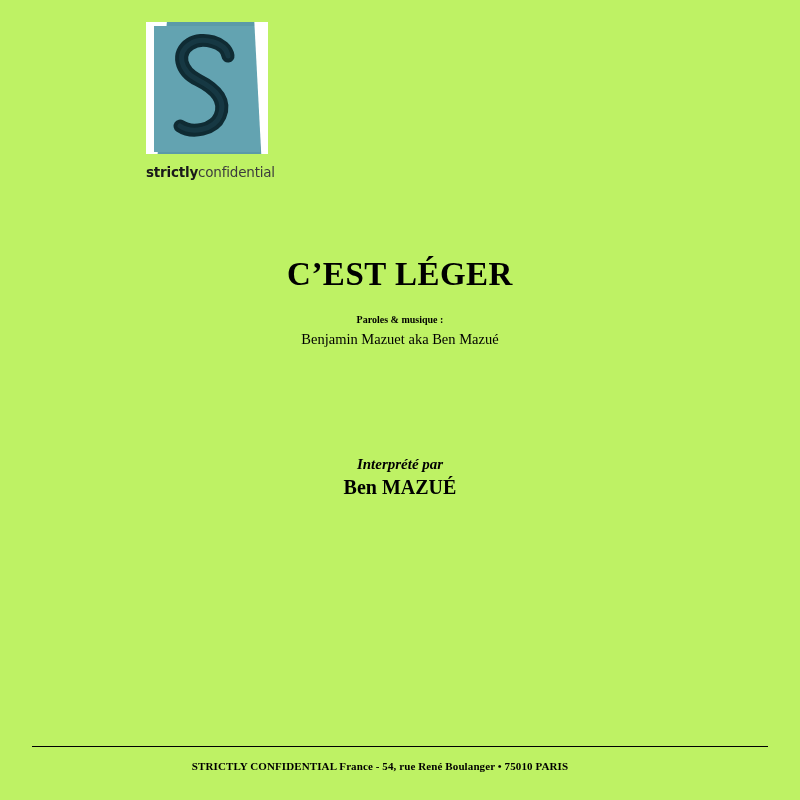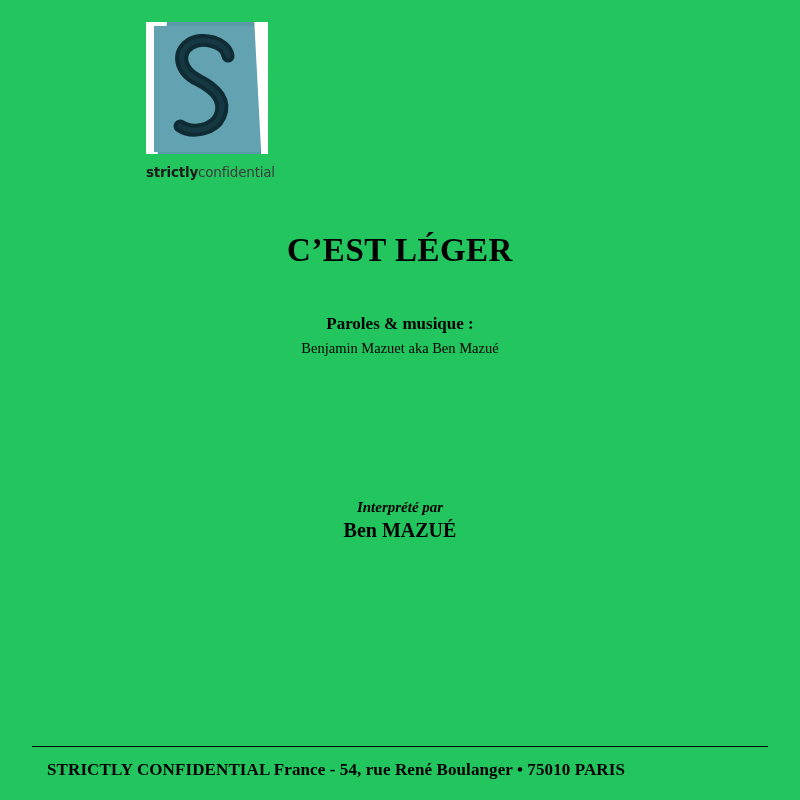--- a/index.html
+++ b/index.html
@@ -13,21 +13,21 @@
     font-family: "Liberation Serif", serif;
     color: #000000;
     position: relative;
     overflow: hidden;
   }
   .page {
     position: absolute;
     inset: 0;
     width: 800px;
     height: 800px;
-    background: #22c55e;
+    background: #bef264;
   }
 
   
   .logo-block {
     position: absolute;
     left: 146px;
     top: 22px;
     width: 125px;
   }
   .logo-mark {
@@ -85,58 +85,57 @@
     color: #1a1a1a;
   }
   .logo-word .light {
     font-weight: normal;
     color: #3c3c3c;
   }
 
   
   .title {
     position: absolute;
-    top: 232px;
+    top: 256px;
     left: 0;
     width: 800px;
     text-align: center;
     font-family: "Liberation Serif", serif;
     font-weight: bold;
     font-size: 33px;
     letter-spacing: 0.5px;
   }
 
   
   .credits {
     position: absolute;
     top: 314px;
     left: 0;
     width: 800px;
     text-align: center;
   }
   .credits .line1 {
     font-family: "Liberation Serif", serif;
     font-weight: bold;
-    font-size: 17px;
+    font-size: 10px;
     margin-bottom: 6px;
   }
   .credits .line2 {
     font-family: "Liberation Serif", serif;
     font-weight: normal;
     font-size: 14.5px;
   }
 
   
   .performer {
     position: absolute;
     top: 456px;
     left: 0;
     width: 800px;
     text-align: center;
-    margin-top: 43px;
   }
   .performer .by {
     font-family: "Liberation Serif", serif;
     font-style: italic;
     font-weight: bold;
     font-size: 15px;
     margin-bottom: 3px;
   }
   .performer .name {
     font-family: "Liberation Serif", serif;
@@ -154,22 +153,23 @@
     background: #000000;
   }
   .footer-text {
     position: absolute;
     top: 760px;
     left: 0;
     width: 672px;
     text-align: center;
     font-family: "Liberation Serif", serif;
     font-weight: bold;
-    font-size: 17px;
+    font-size: 11px;
     letter-spacing: 0.1px;
+    padding-left: 44px;
   }
 </style>
 </head>
 <body>
 
 <div class="page">
 
   <div class="logo-block">
     <div class="logo-mark">
       <div class="logo-inner"></div>

